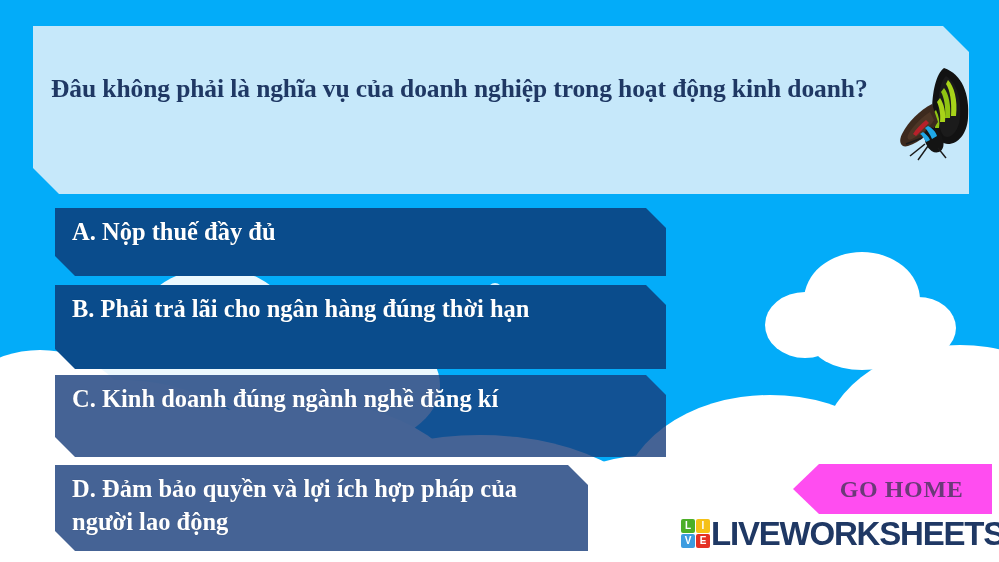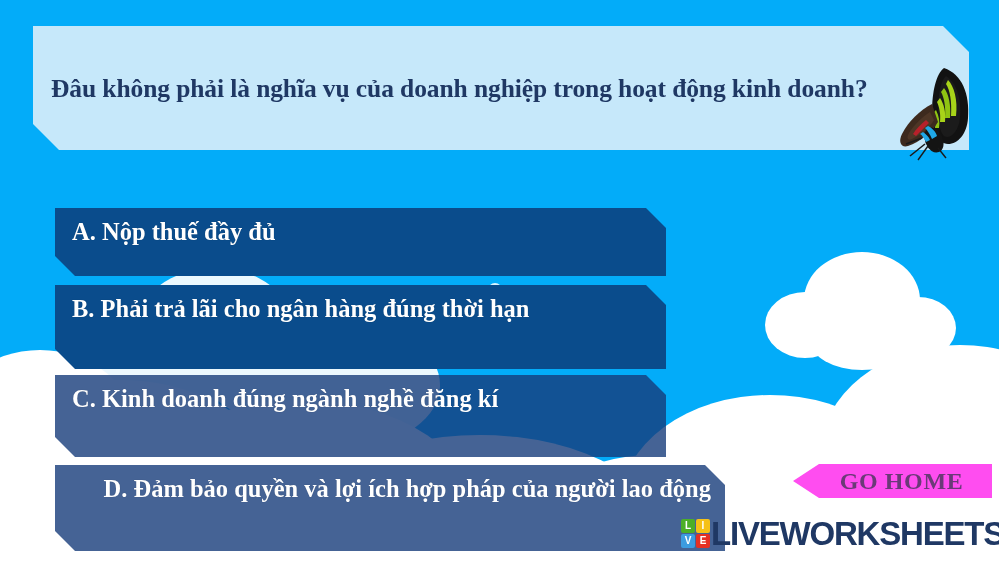--- a/index.html
+++ b/index.html
@@ -29,21 +29,21 @@
     z-index: 1;
     pointer-events: none;
   }
 
   
   #question-panel {
     position: absolute;
     left: 33px;
     top: 26px;
     width: 936px;
-    height: 124px;
+    height: 168px;
     background: #C6E8FA;
     z-index: 3;
     -webkit-clip-path: polygon(0 0, calc(100% - 26px) 0, 100% 26px, 100% 100%, 26px 100%, 0 calc(100% - 26px));
     clip-path: polygon(0 0, calc(100% - 26px) 0, 100% 26px, 100% 100%, 26px 100%, 0 calc(100% - 26px));
   }
   #question-text {
     position: absolute;
     left: 18px;
     top: 46px;
     width: 880px;
@@ -94,33 +94,32 @@
     background: #0A4C8C;
   }
   #option-c {
     top: 375px;
     width: 611px;
     height: 82px;
     background: rgba(23, 60, 122, 0.80);
   }
   #option-d {
     top: 465px;
-    width: 670px;
+    width: 533px;
     height: 86px;
     background: rgba(23, 60, 122, 0.80);
-    text-align: right;
   }
 
   
   #go-home-button {
     position: absolute;
     left: 793px;
     top: 464px;
     width: 199px;
-    height: 34px;
+    height: 50px;
     background: #FF4DF0;
     z-index: 6;
     -webkit-clip-path: polygon(26px 0, 100% 0, 100% 100%, 26px 100%, 0 50%);
     clip-path: polygon(26px 0, 100% 0, 100% 100%, 26px 100%, 0 50%);
     display: flex;
     align-items: center;
     justify-content: center;
     cursor: pointer;
   }
   #go-home-label {

